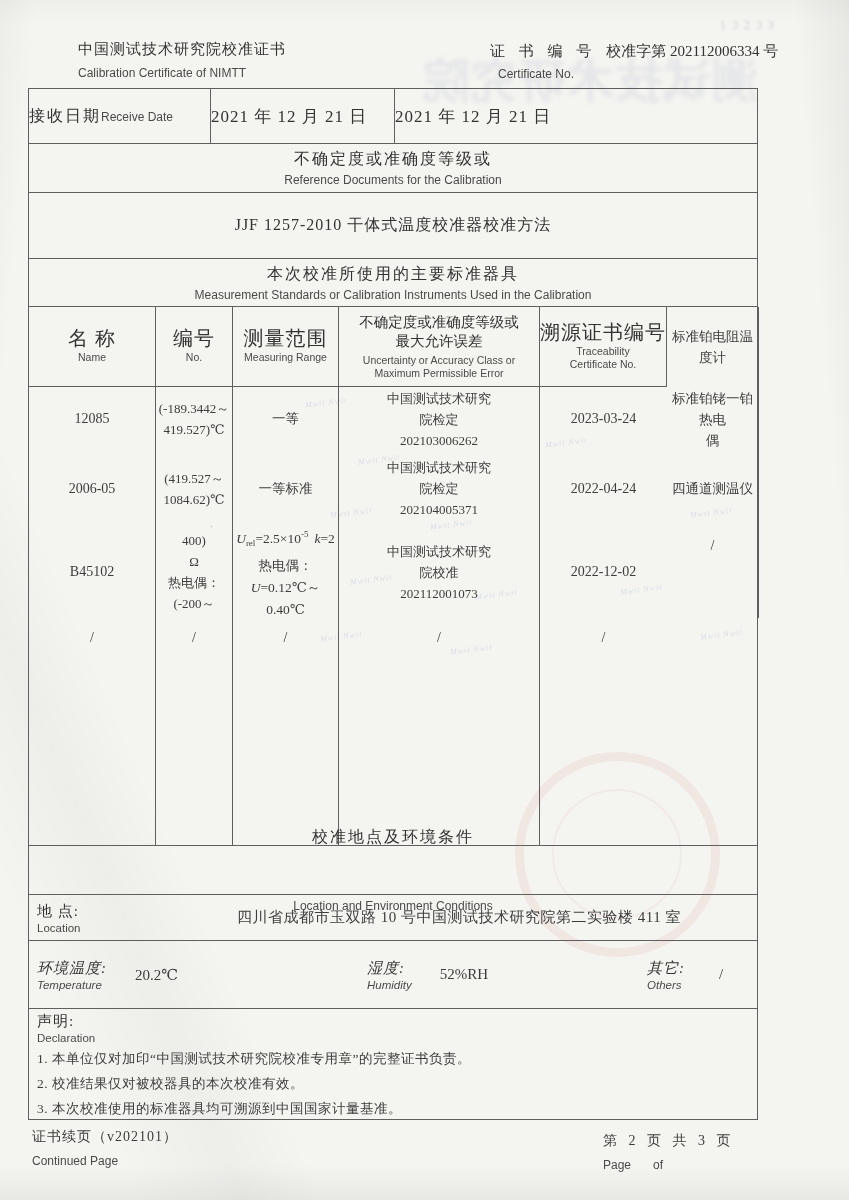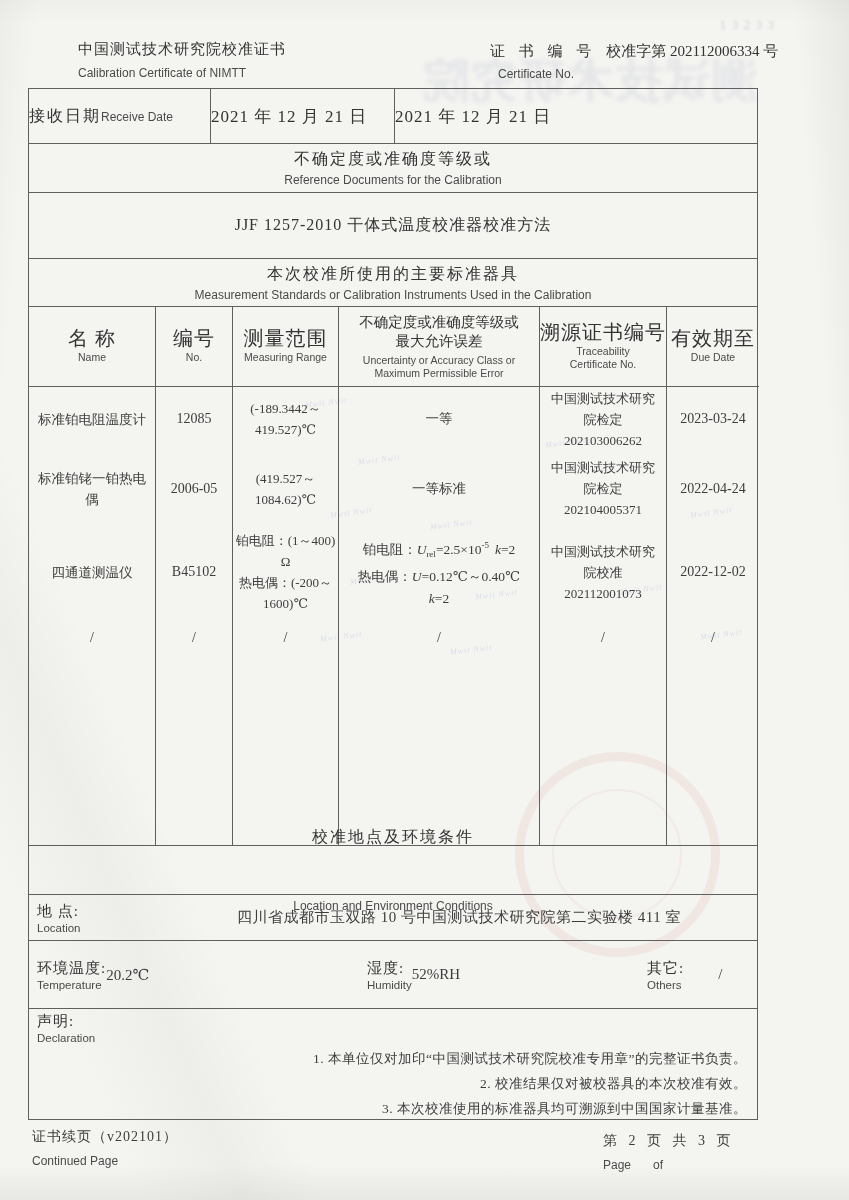--- a/index.html
+++ b/index.html
@@ -81,29 +81,29 @@
   
   .locband { height:49px;gap:48px; }
   .locrow { height:46px; display:flex; align-items:center; }
   .loclabel { width:130px; padding-left:8px; }
   .lab-cn { font-size:15px; letter-spacing:1px; color:#333; }
   .lab-en { font-size:11.5px; color:#4a4a4a; margin-top:1px; }
   .locval { font-size:15px; color:#3d3d3d; margin-left:78px; letter-spacing:0.5px; }
 
   .envrow { height:68px; display:flex; align-items:center; }
   .envgroup { display:flex; align-items:center; }
-  .envlabel { padding-left:8px; }
-  .envval { font-size:15px; color:#3d3d3d; }
+  .envlabel { padding-left:8px;font-style:italic; }
+  .envval { font-size:15px; color:#3d3d3d; margin-left:28px; }
   .g1 { width:330px; } .g2 { width:280px; } .g3 { flex:1; }
   .othersval { margin-left:34px; }
 
   
   .declbox { height:110px; padding:3px 10px 0 8px; border-bottom:none; }
   .decl-items { margin-top:2px; }
-  .decl-item { font-size:13.5px; line-height:25px; color:#3d3d3d; letter-spacing:0.5px;text-align:right; }
+  .decl-item { font-size:13.5px; line-height:25px; color:#3d3d3d; letter-spacing:0.5px; }
 
   
   .footer { position:absolute; left:28px; top:1128px; width:730px; height:60px; }
   .foot-left { position:absolute; left:4px; top:0; }
   .fl-cn { font-size:14px; color:#3d3d3d; letter-spacing:1px; }
   .fl-en { font-size:12px; color:#4a4a4a; margin-top:8px; }
   .foot-right { position:absolute; left:575px; top:4px; }
   .fr-cn { font-size:14px; color:#3d3d3d; letter-spacing:4px; }
   .fr-en { font-size:12px; color:#4a4a4a; margin-top:8px; }
   .fr-of { margin-left:22px; }
@@ -206,24 +206,20 @@
         <div class="hc-cn hc-cn-sm">不确定度或准确度等级或
 最大允许误差</div>
         <div class="hc-en sans">Uncertainty or Accuracy Class or
 Maximum Permissible Error</div>
       </div>
       <div class="cell hcell">
         <div class="hc-cn">溯源证书编号</div>
         <div class="hc-en sans">Traceability
 Certificate No.</div>
       </div>
-      <div class="cell hcell lastcol">
-        <div class="hc-cn">有效期至</div>
-        <div class="hc-en sans">Due Date</div>
-      </div>
 
       <div class="cell c-name pre">标准铂电阻温度计</div>
       <div class="cell c-no">12085</div>
       <div class="cell c-range pre">(-189.3442～
 419.527)℃</div>
       <div class="cell c-unc">一等</div>
       <div class="cell c-trace pre">中国测试技术研究
 院检定
 202103006262</div>
       <div class="cell c-due lastcol">2023-03-24</div>

